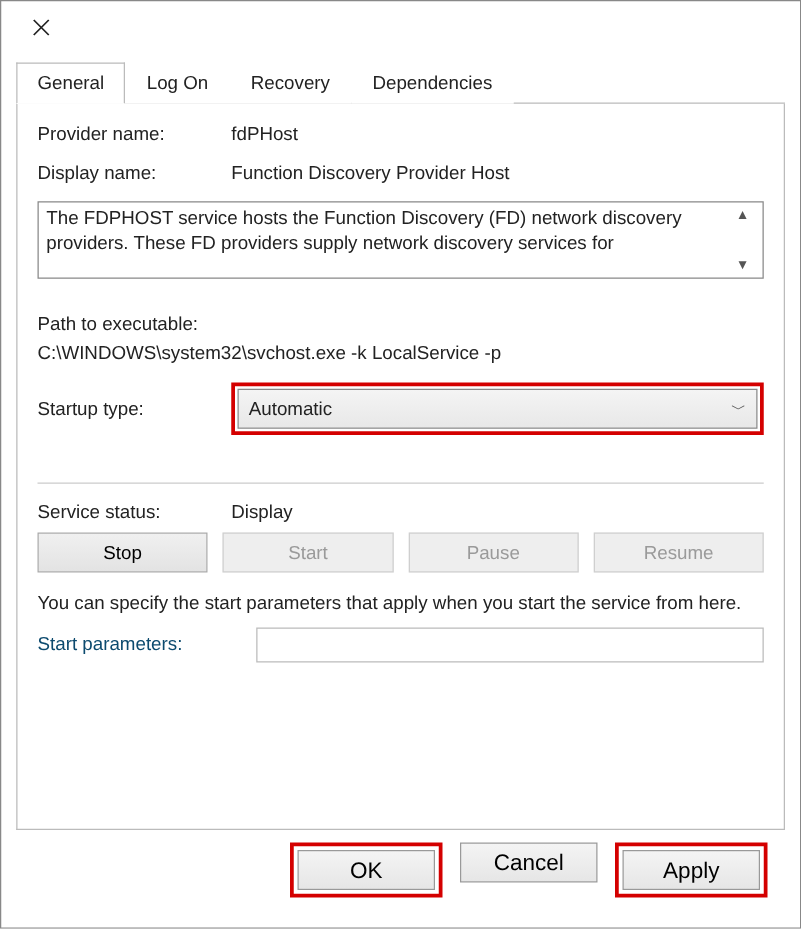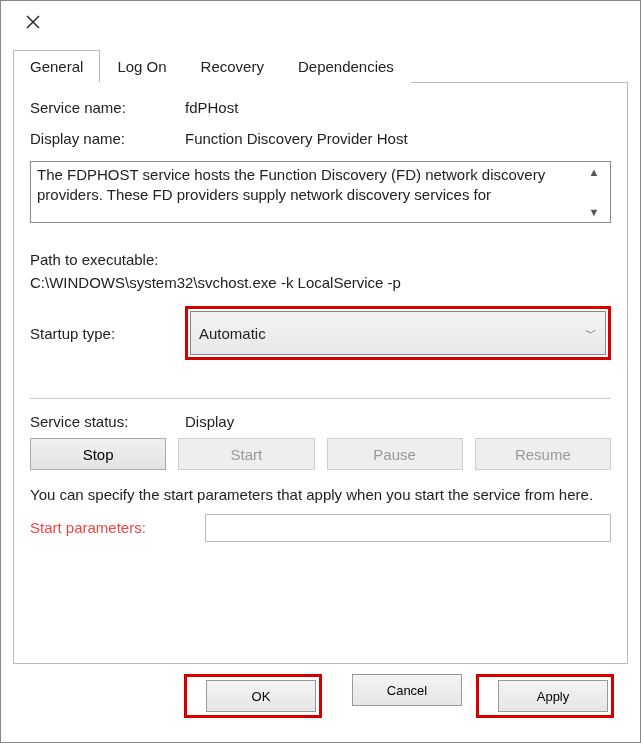--- a/index.html
+++ b/index.html
@@ -18,33 +18,33 @@
     .label-col { width: 155px; flex-shrink: 0; }
     .value-col { flex: 1; }
     .desc-box { flex: 1; border: 1px solid #888; padding: 3px 6px; font-size: 15px; height: 62px; display: flex; position: relative; }
     .desc-text { flex: 1; overflow: hidden; line-height: 1.3; }
     .desc-scroll { width: 20px; display: flex; flex-direction: column; justify-content: space-between; align-items: center; padding: 1px 0; }
     .desc-scroll span { font-size: 11px; color: #555; cursor: pointer; user-select: none; }
     .path-section { margin-top: 12px; margin-bottom: 12px; line-height: 1.5; }
     .startup-row { display: flex; align-items: center; margin-bottom: 10px; }
     .highlight-red { border: 3px solid #d40000; padding: 2px; }
     .highlight-blue { border: 2px solid #0066cc; }
-    .startup-select { flex: 1; height: 44px; background: linear-gradient(#f4f4f4,#e8e8e8); border: 1px solid #888; padding: 0 8px; display: flex; align-items: center; justify-content: space-between; cursor: pointer; font-size: 15px; }
+    .startup-select { flex: 1; height: 32px; background: linear-gradient(#f4f4f4,#e8e8e8); border: 1px solid #888; padding: 0 8px; display: flex; align-items: center; justify-content: space-between; cursor: pointer; font-size: 15px; }
     .chev { font-size: 12px; color: #555; }
     hr.sep { border: none; border-top: 1px solid #ccc; margin: 28px 0 14px 0; }
     .status-row { display: flex; margin-bottom: 8px; }
     .btn-row { display: flex; gap: 12px; margin-bottom: 14px; }
     .svc-btn { flex: 1; height: 32px; background: linear-gradient(#f0f0f0,#e3e3e3); border: 1px solid #aaa; font-size: 15px; cursor: pointer; }
     .svc-btn:disabled { color: #9a9a9a; background: #eeeeee; border-color: #cfcfcf; cursor: default; }
     .hint { line-height: 1.45; margin-bottom: 8px; }
     .param-row { display: flex; align-items: center; }
-    .param-label { width: 175px; color: #ef4444; }
+    .param-label { width: 175px; color: #0c4a6e; }
     .param-input { flex: 1; height: 28px; border: 1px solid #bbb; background: #fff; padding: 0 6px; font-size: 15px; }
     .footer { display: flex; justify-content: flex-end; gap: 14px; padding: 10px 14px 14px 0; }
-    .foot-btn { width: 110px; height: 32px; background: linear-gradient(#f4f4f4,#e6e6e6); border: 1px solid #999; font-size: 13px; cursor: pointer; margin-left: 16px; }
+    .foot-btn { width: 110px; height: 32px; background: linear-gradient(#f4f4f4,#e6e6e6); border: 1px solid #999; font-size: 18px; cursor: pointer; }
     .ok-wrap { border: 3px solid #d40000; padding: 3px; }
     .apply-wrap { border: 3px solid #d40000; padding: 3px; }
   </style>
 </head>
 <body>
 
 <div class="window">
   <div class="titlebar">
     <div class="close-btn">
       <svg viewBox="0 0 14 14">
@@ -58,21 +58,21 @@
     <div class="tabs">
       <div class="tab active">General</div>
       <div class="tab">Log On</div>
       <div class="tab">Recovery</div>
       <div class="tab">Dependencies</div>
     </div>
 
     <div class="tab-body">
 
       <div class="row">
-        <div class="label-col">Service name:</div>
+        <div class="label-col">Provider name:</div>
         <div class="value-col">fdPHost</div>
       </div>
 
       <div class="row">
         <div class="label-col">Display name:</div>
         <div class="value-col">Function Discovery Provider Host</div>
       </div>
 
       <div class="row">
         <div class="desc-box">

